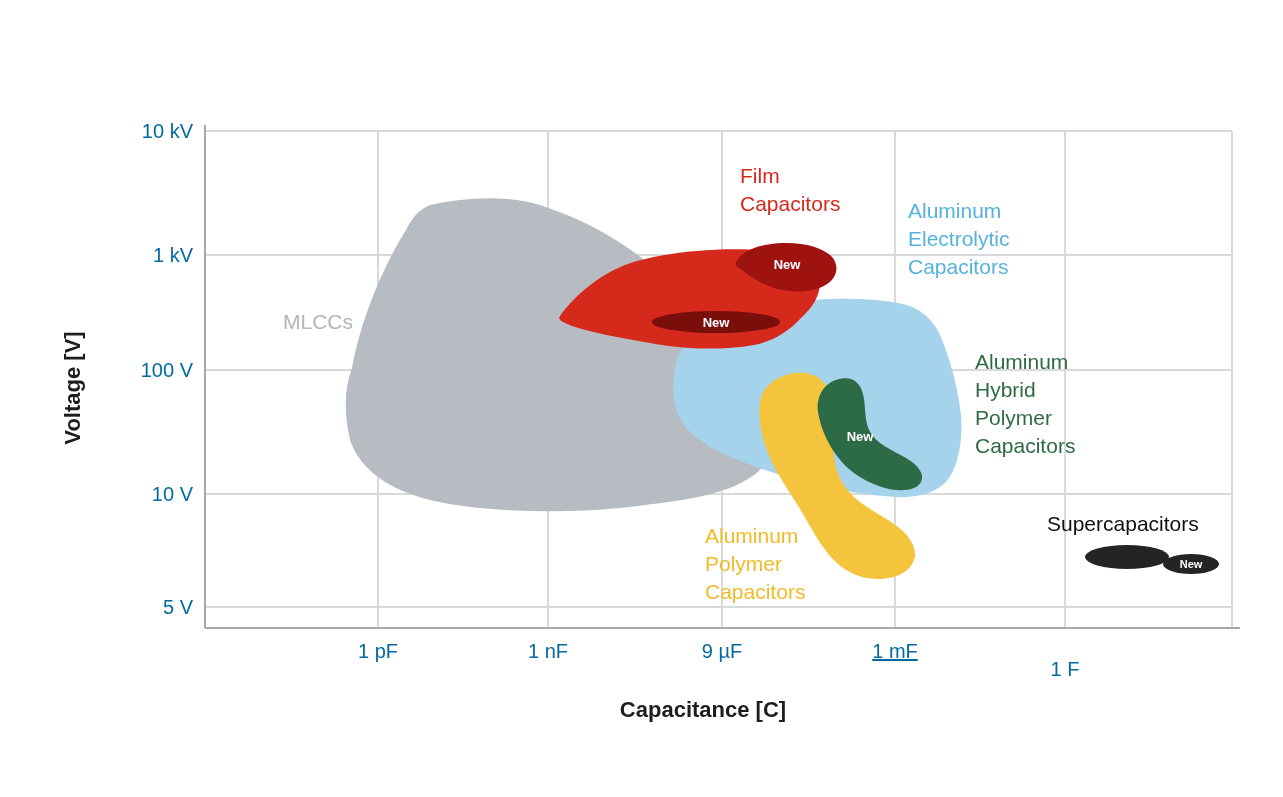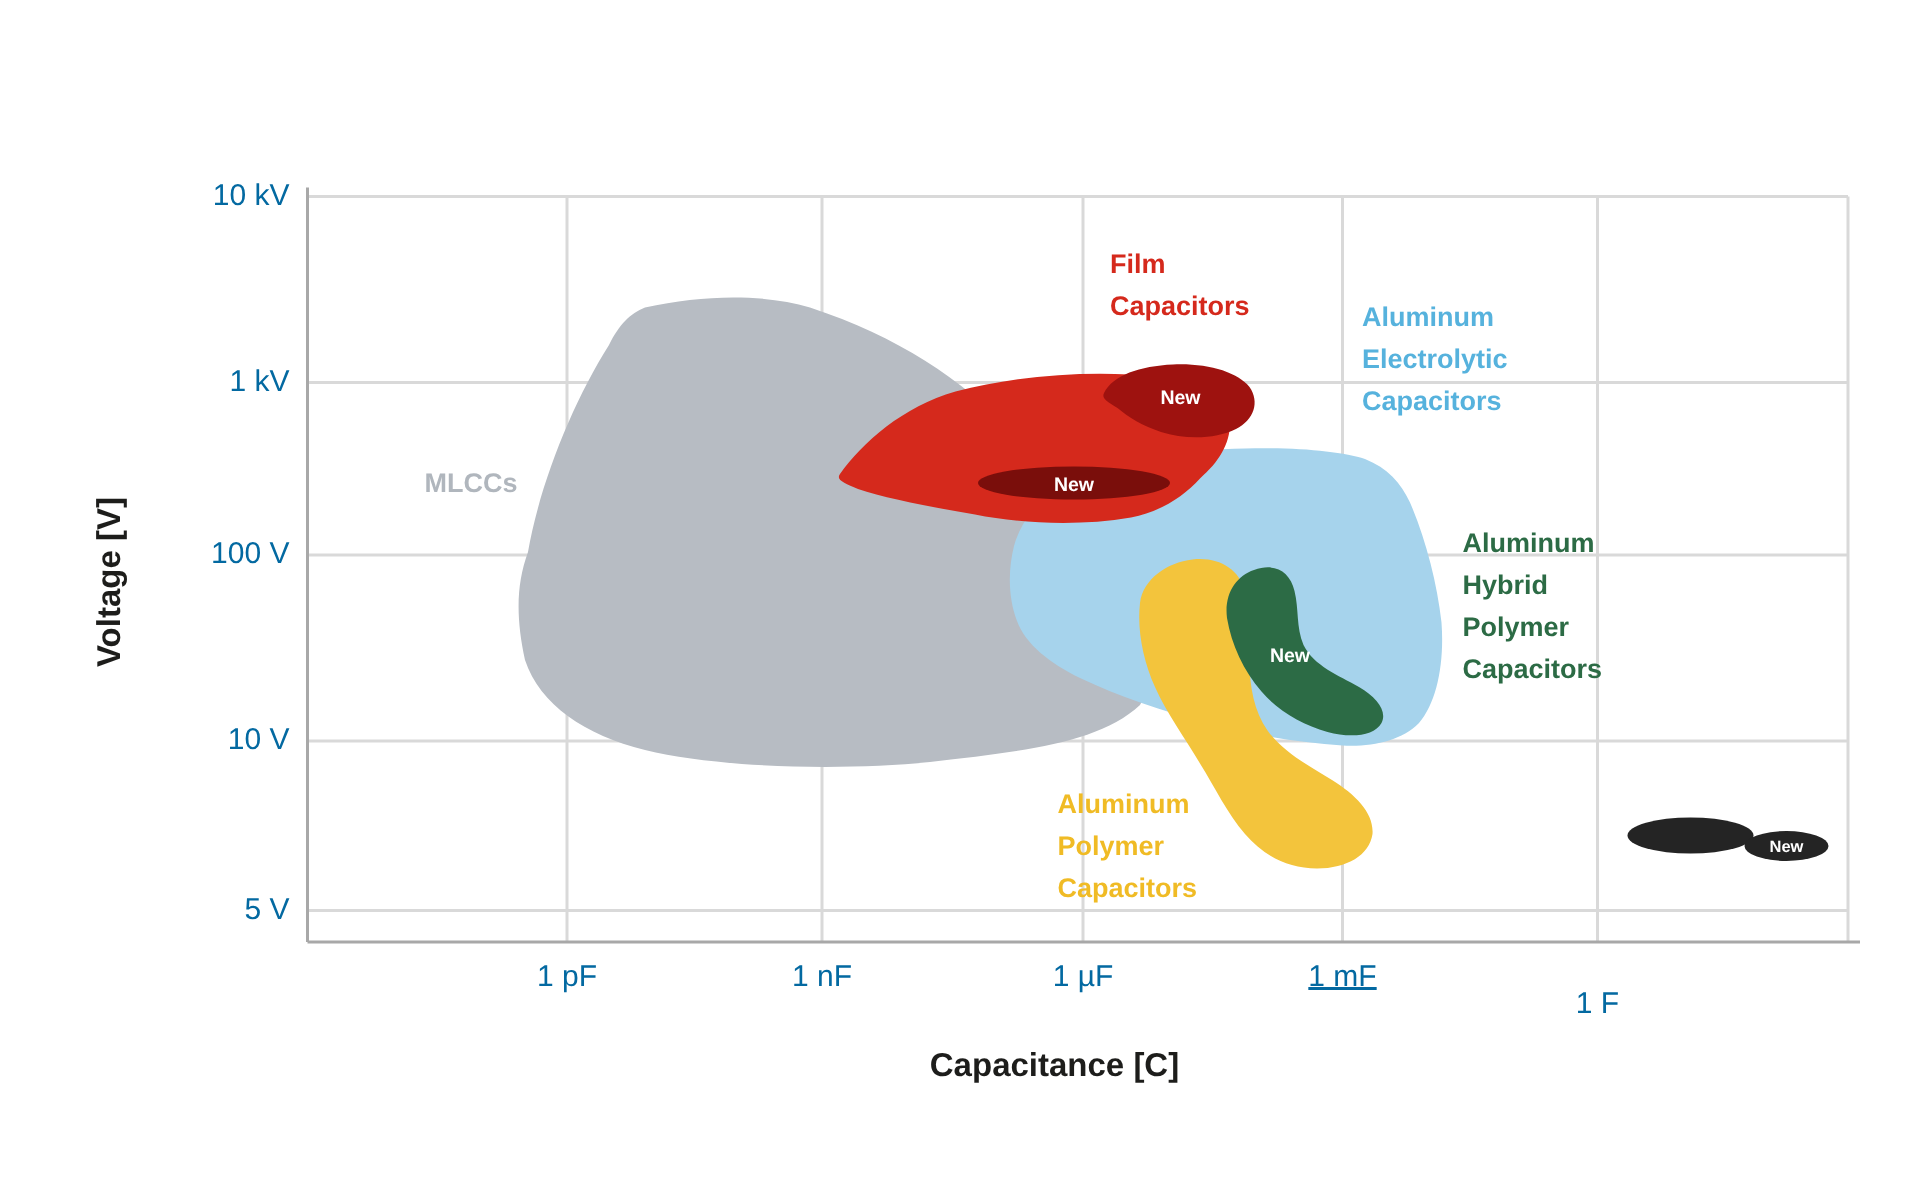--- a/index.html
+++ b/index.html
@@ -18,21 +18,21 @@
   .xtick{transform:translateX(-50%);text-align:left;}
   .ytick{transform:translate(-100%,-50%);text-align:right;}
   .axis-title{
     font-size:22px;font-weight:bold;color:#1d1d1b;white-space:nowrap;
   }
   .y-axis-title{
     transform:translate(-50%,-50%) rotate(-90deg);
   }
   .x-axis-title{transform:translateX(-50%);}
   .region-label{
-    font-size:18px;font-weight:bold;line-height:28px;
+    font-size:21px;font-weight:normal;line-height:28px;
     white-space:pre-line;
   }
   .svg-new-text{
     font-family:"Liberation Sans", sans-serif;
     font-weight:bold;
   }
 </style>
 </head>
 <body>
 
@@ -138,21 +138,21 @@
   </svg>
 
   <div class="abs tick ytick" style="left:193px;top:131px;">10 kV</div>
   <div class="abs tick ytick" style="left:193px;top:255px;text-align:center;">1 kV</div>
   <div class="abs tick ytick" style="left:193px;top:370px;">100 V</div>
   <div class="abs tick ytick" style="left:193px;top:494px;">10 V</div>
   <div class="abs tick ytick" style="left:193px;top:607px;">5 V</div>
 
   <div class="abs tick xtick" style="left:378px;top:640px;">1 pF</div>
   <div class="abs tick xtick" style="left:548px;top:640px;">1 nF</div>
-  <div class="abs tick xtick" style="left:722px;top:640px;">1 µF</div>
+  <div class="abs tick xtick" style="left:722px;top:640px;">9 µF</div>
   <div class="abs tick xtick" style="left:895px;top:640px;text-decoration:underline;">1 mF</div>
   <div class="abs tick xtick" style="left:1065px;top:658px;">1 F</div>
   <div class="abs tick xtick" style="left:1307px;top:640px;">1 kF</div>
 
   <div class="abs axis-title y-axis-title" style="left:73px;top:388px;">Voltage [V]</div>
   <div class="abs axis-title x-axis-title" style="left:703px;top:697px;">Capacitance [C]</div>
 
   <div class="abs region-label" style="left: 283px; top: 308px; color: rgb(176, 182, 189);">MLCCs</div>
 
   <div class="abs region-label" style="left: 740px; top: 162px; color: rgb(213, 41, 28);">Film
@@ -164,14 +164,15 @@
 
   <div class="abs region-label" style="left: 975px; top: 348px; color: rgb(44, 107, 69);">Aluminum
 Hybrid
 Polymer
 Capacitors</div>
 
   <div class="abs region-label" style="left: 705px; top: 522px; color: rgb(240, 187, 37);">Aluminum
 Polymer
 Capacitors</div>
 
+  <div class="abs region-label" style="left: 1047px; top: 510px; color: rgb(16, 16, 16);">Supercapacitors</div>
 
 </div>
 
 </body></html>

